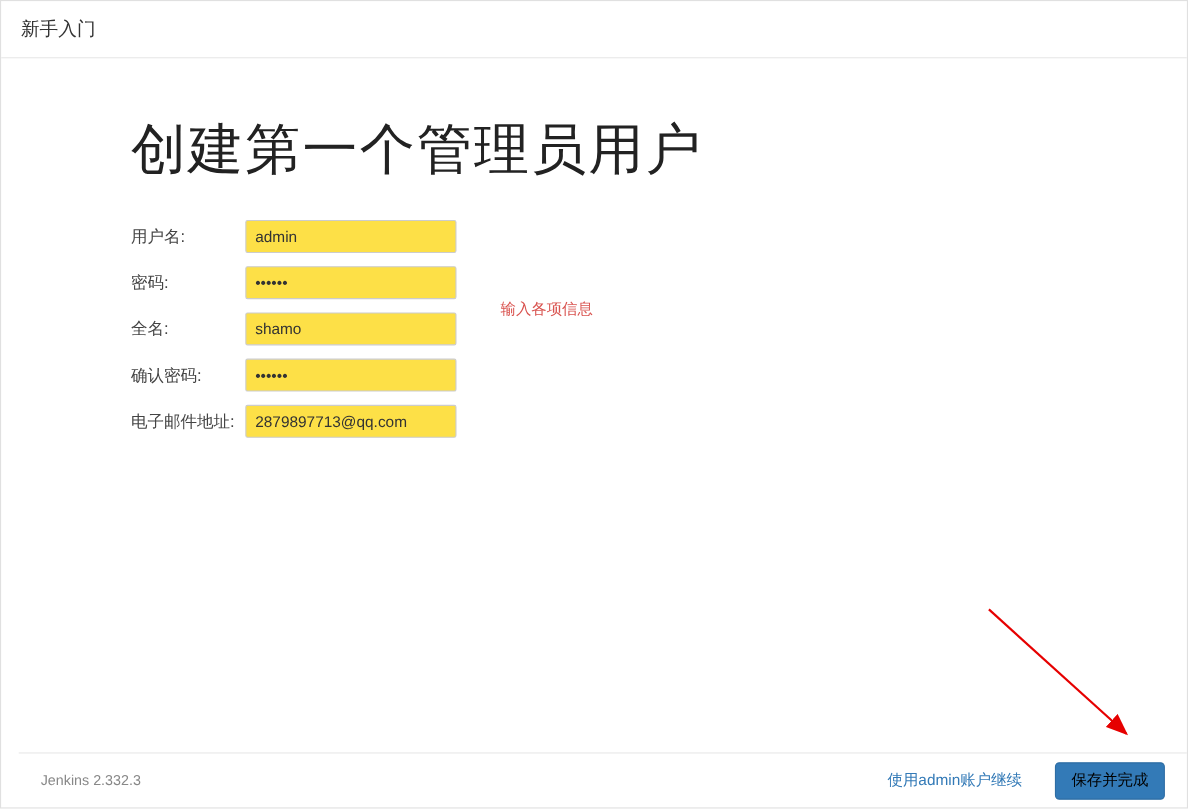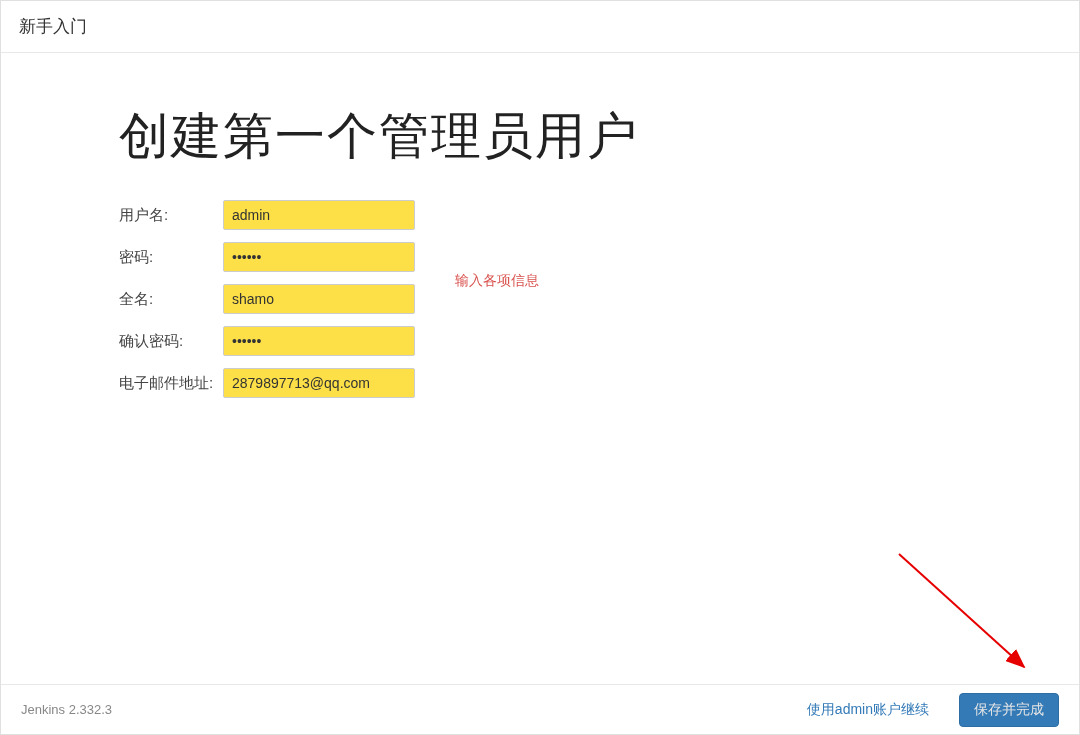--- a/index.html
+++ b/index.html
@@ -69,21 +69,21 @@
     .annotation {
       color: #d9534f;
       font-size: 14px;
       margin-top: 84px;
       font-weight: 500;
       text-align: right;
     }
     .footer {
       position: absolute;
       bottom: 0;
-      left: 0;
+      left: 16px;
       right: 0;
       height: 50px;
       border-top: 1px solid #e8e8e8;
       display: flex;
       align-items: center;
       justify-content: space-between;
       padding: 0 20px;
     }
     .footer-left {
       font-size: 13px;
@@ -96,21 +96,21 @@
     }
     .link-button {
       font-size: 14px;
       color: #337ab7;
       cursor: pointer;
       text-decoration: none;
     }
     .primary-button {
       background: #337ab7;
       border: 1px solid #2e6da4;
-      color: #e5e5e5;
+      color: #000000;
       font-size: 14px;
       padding: 7px 14px;
       border-radius: 4px;
       cursor: pointer;
       font-family: inherit;
     }
     .arrow-annotation {
       position: absolute;
       right: 35px;
       bottom: 55px;

